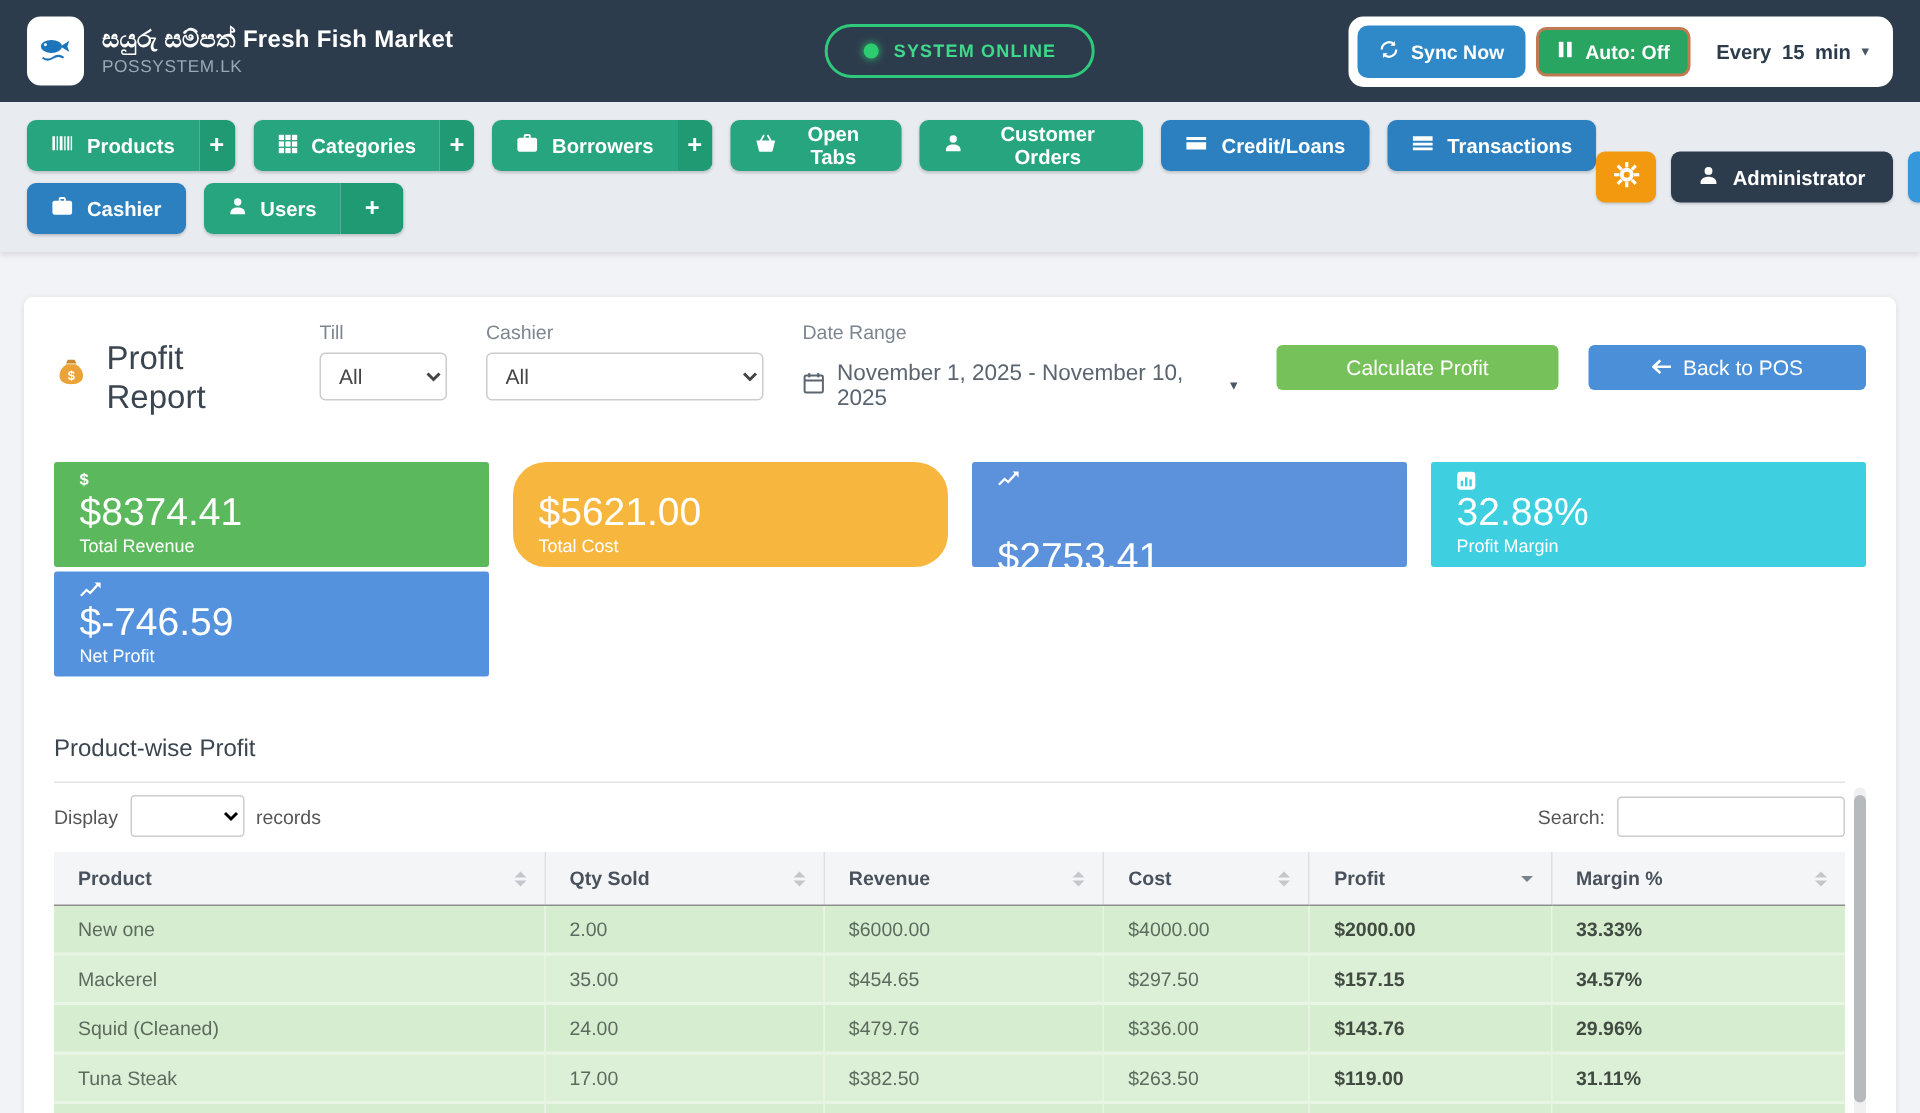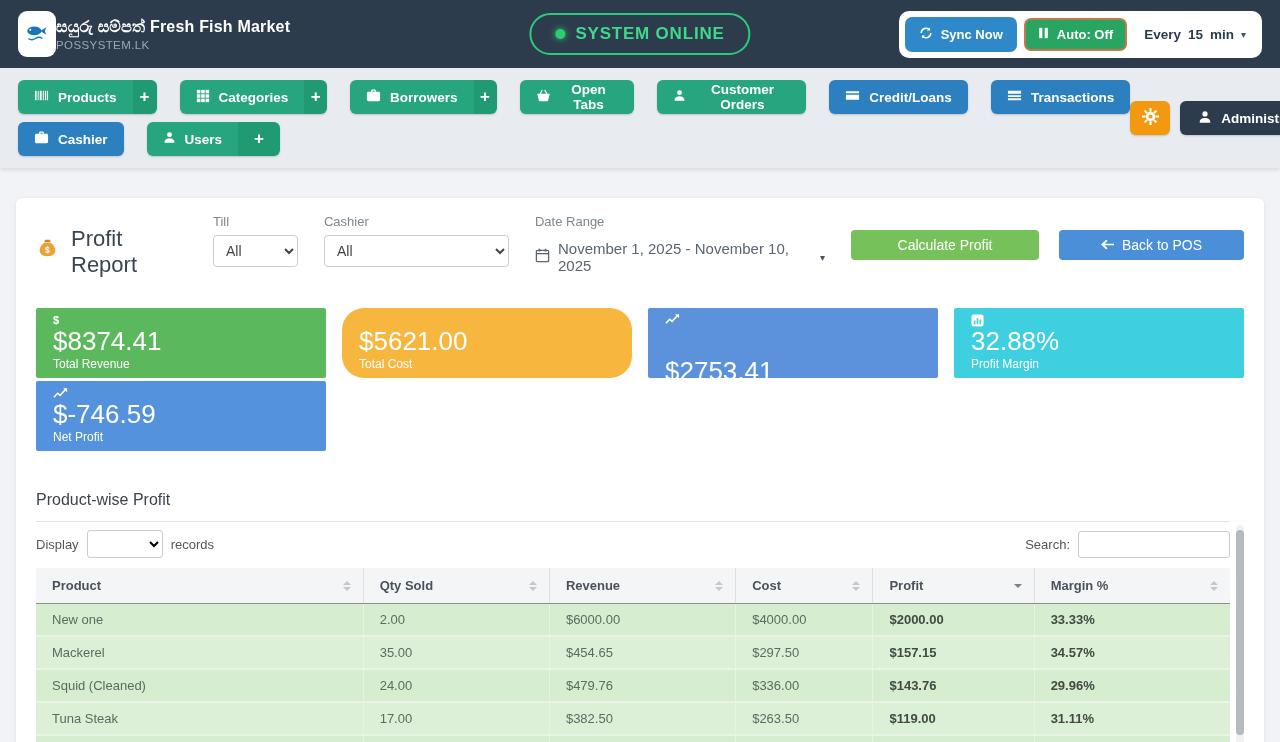--- a/index.html
+++ b/index.html
@@ -2,37 +2,37 @@
 <html><head>
 <meta charset="utf-8">
 <style>
   * { box-sizing: border-box; margin: 0; padding: 0; }
   html,body { width:1280px; height:742px; overflow:hidden; }
   body { font-family:"Liberation Sans","DejaVu Sans",sans-serif; background:#f1f3f7; }
   button { font-family:inherit; border:none; cursor:pointer; }
 
   
   .topbar { position:relative; height:68px; background:#2d3c4d; display:flex; align-items:center; padding:0 18px; }
-  .brand { display:flex; align-items:center; }
+  .brand { display:flex; align-items:center; gap:12px; }
   .logo { width:38px; height:46px; background:#fff; border-radius:9px; display:flex; align-items:center; justify-content:center; cursor:pointer; }
   .brand-title { color:#fff; font-size:16px; font-weight:bold; letter-spacing:.2px; }
   .brand-sub { color:#9aa8b4; font-size:11.5px; margin-top:3px; letter-spacing:.4px; }
   .status-pill { position:absolute; left:50%; transform:translateX(-50%); display:flex; align-items:center; gap:10px;
-    border:2px solid #2fc97c; border-radius:999px; padding:9px 24px; color:#3fd98b; font-size:17px; font-weight:bold; letter-spacing:.8px;justify-content:center; }
+    border:2px solid #2fc97c; border-radius:999px; padding:9px 24px; color:#3fd98b; font-size:12px; font-weight:bold; letter-spacing:.8px;justify-content:center; }
   .status-dot { width:10px; height:10px; border-radius:50%; background:#2ecc71; box-shadow:0 0 6px #2ecc71; }
   .sync-group { margin-left:auto; background:#fff; border-radius:10px; padding:6px; display:flex; align-items:center; gap:7px; }
   .btn-sync { background:#2f88c7; color:#fff; border-radius:7px; padding:9px 14px; font-size:13px; font-weight:bold; display:flex; align-items:center; gap:8px; }
   .btn-auto { background:#28a560; border:2px solid #c07a52; color:#fff; border-radius:7px; padding:7px 12px; font-size:13px; font-weight:bold; display:flex; align-items:flex-end; gap:8px; }
   .interval { color:#2d3c4d; font-size:13.5px; font-weight:bold; padding:0 10px; display:flex; align-items:center; gap:7px; cursor:pointer; }
   .caret { font-size:10px; color:#4a5663; }
 
   
   .toolbar { background:#e8ecf1; padding:12px 18px; display:flex; box-shadow:0 2px 4px rgba(0,0,0,.10); }
   .toolbar-left { flex:1; }
-  .nav-row { display:flex; gap:23px; }
+  .nav-row { display:flex; gap:12px; }
   .nav-row + .nav-row { margin-top:8px; }
   .tbtn { height:34px; border-radius:6px; color:#fff; font-size:13.5px; font-weight:bold; display:inline-flex; align-items:center; gap:9px; padding:0 16px; box-shadow:0 1px 2px rgba(0,0,0,.18); }
   .green { background:#27a57e; } .blue { background:#2d80bf; }
   .btn-split { display:inline-flex; border-radius:6px; overflow:hidden; box-shadow:0 1px 2px rgba(0,0,0,.18); }
   .btn-split .tbtn { box-shadow:none; border-radius:0; }
   .split-plus { width:42px; height:34px; color:#fff; font-size:17px; font-weight:bold; }
   .split-plus.green { background:#1f9a73; } 
   .toolbar-right { display:flex; align-items:center; gap:10px; align-self:center; }
   .icon-btn { width:40px; height:34px; border-radius:6px; display:flex; align-items:center; justify-content:center; box-shadow:0 1px 2px rgba(0,0,0,.18); }
   .orange { background:#f2990f; } .lblue { background:#3498db; }

